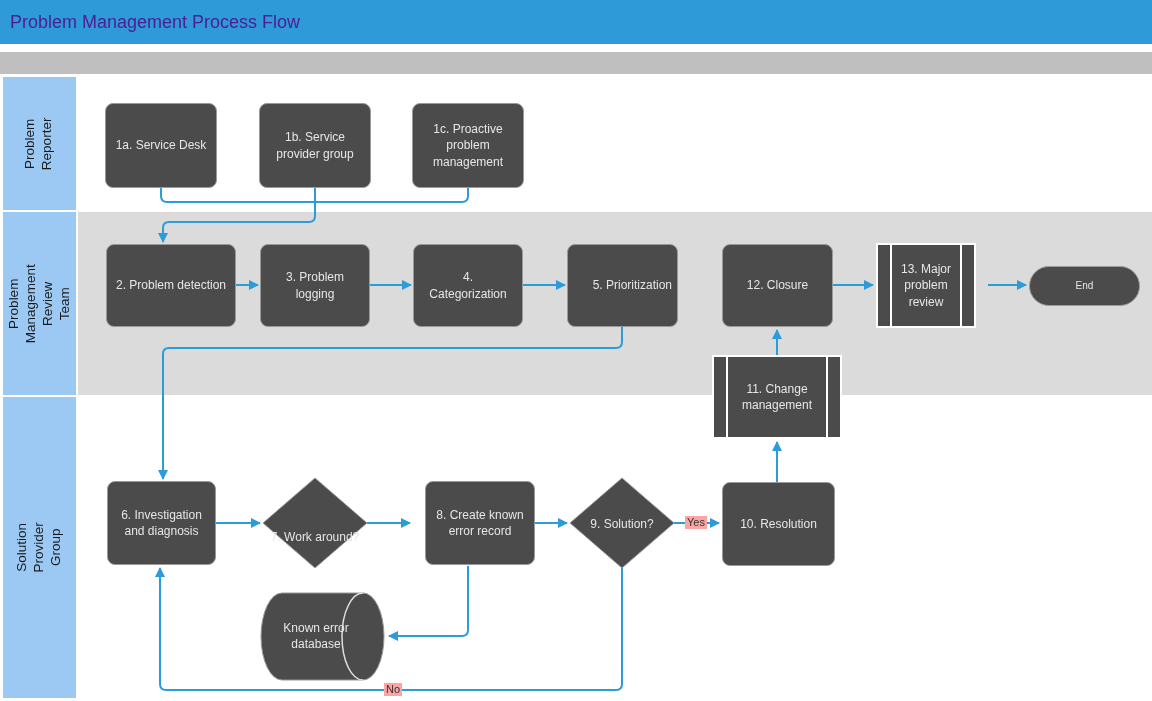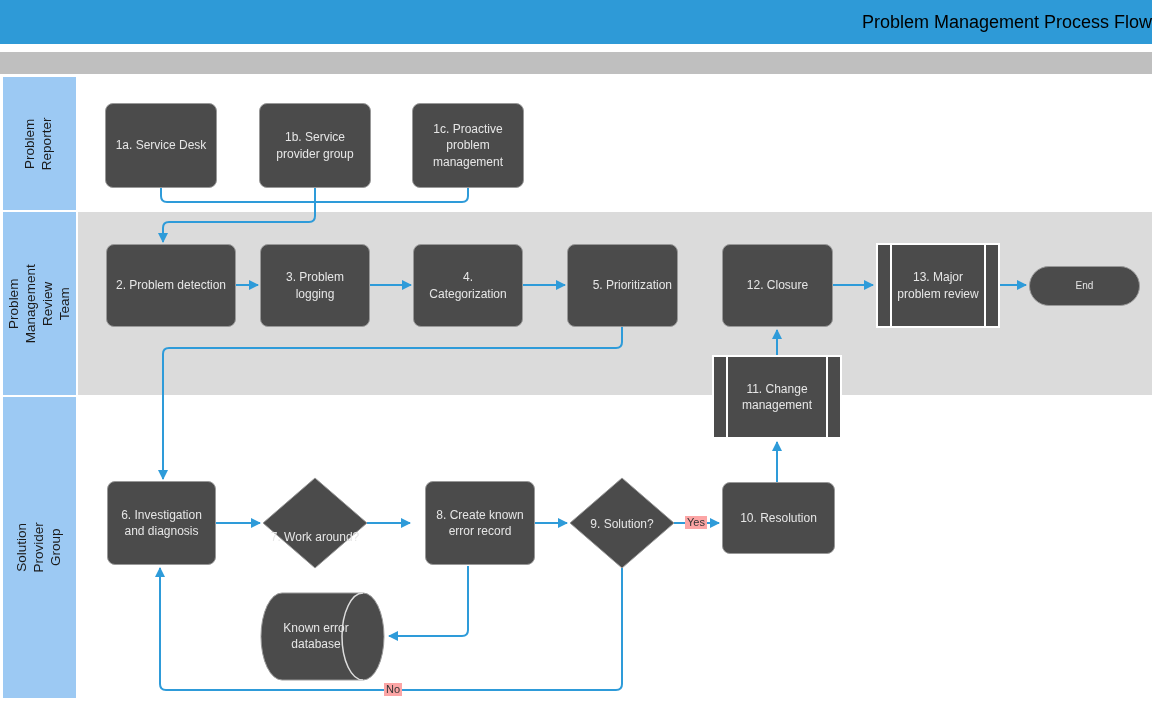--- a/index.html
+++ b/index.html
@@ -3,22 +3,22 @@
 <meta charset="utf-8">
 <style>
   html,body { margin:0; padding:0; background:#ffffff; }
   .stage {
     position:relative; width:1152px; height:701px; overflow:hidden;
     font-family:"Liberation Sans", sans-serif; background:#ffffff;
   }
   
   .title-bar {
     position:absolute; left:0; top:0; width:1152px; height:44px;
-    background:#2E9AD7; color:#000000; font-size:18px; font-weight:500;
-    line-height:44px; padding-left:10px; box-sizing:border-box;text-align:right;
+    background:#2E9AD7; color:#4c1d95; font-size:18px; font-weight:500;
+    line-height:44px; padding-left:10px; box-sizing:border-box;
   }
   .phase-bar {
     position:absolute; left:0; top:52px; width:1152px; height:22px; background:#BFBFBF;
   }
   
   .lane-label {
     position:absolute; left:3px; width:73px; background:#9CC9F3;
     display:flex; align-items:center; justify-content:center; z-index:2;
   }
   .lane-label span {
@@ -124,21 +124,21 @@
   <div class="box" style="left:413px;top:244px;width:110px;height:83px;">
     <span class="lbl preline">4.
 Categorization</span>
   </div>
   <div class="box" style="left:567px;top:244px;width:111px;height:83px;justify-content:flex-end;">
     <span class="lbl">5. Prioritization</span>
   </div>
   <div class="box" style="left:722px;top:244px;width:111px;height:83px;">
     <span class="lbl">12. Closure</span>
   </div>
-  <div class="box predef" style="left:876px;top:243px;width:124px;height:85px;">
+  <div class="box predef" style="left:876px;top:243px;width:100px;height:85px;">
     <div class="stripe s-left"></div>
     <div class="stripe s-right"></div>
     <span class="lbl">13. Major problem review</span>
   </div>
   <div class="box pill" style="left:1029px;top:266px;width:111px;height:40px;">
     <span class="lbl">End</span>
   </div>
 
   <div class="box predef" style="left:712px;top:355px;width:130px;height:84px;">
     <div class="stripe s-left"></div>
@@ -147,21 +147,21 @@
   </div>
 
   <div class="box" style="left:107px;top:481px;width:109px;height:84px;">
     <span class="lbl">6. Investigation and diagnosis</span>
   </div>
   <div class="shape-text" style="left:267px;top:507px;width:96px;margin-top:22px;">7. Work around?</div>
   <div class="box" style="left:425px;top:481px;width:110px;height:84px;">
     <span class="lbl">8. Create known error record</span>
   </div>
   <div class="shape-text" style="left:570px;top:516px;width:104px;">9. Solution?</div>
-  <div class="box" style="left:722px;top:482px;width:113px;height:72px;">
+  <div class="box" style="left:722px;top:482px;width:113px;height:84px;">
     <span class="lbl">10. Resolution</span>
   </div>
   <div class="shape-text" style="left:266px;top:620px;width:100px;">Known error database</div>
 
   <span class="edge-label" style="left:685px;top:516px;">Yes</span>
   <span class="edge-label" style="left:384px;top:683px;">No</span>
 
 </div>
 
 </body></html>

